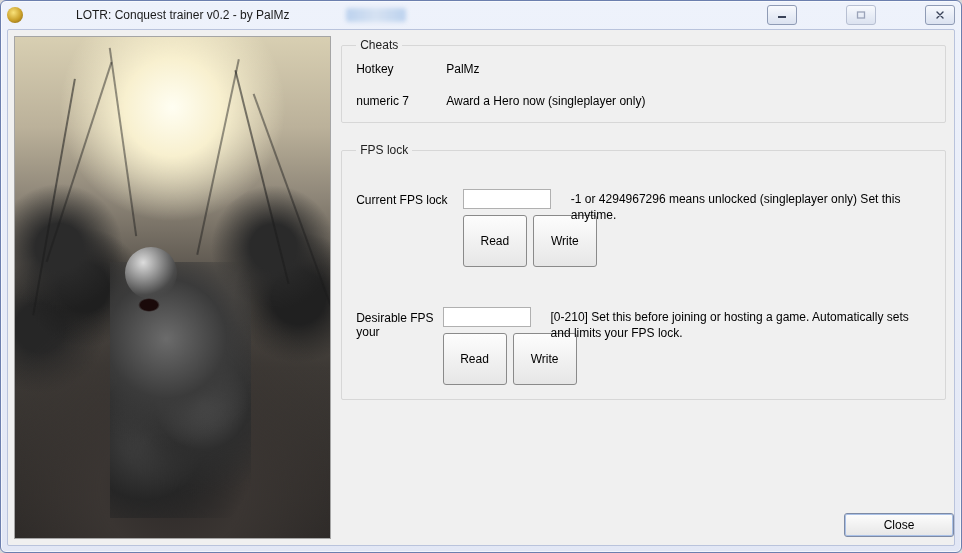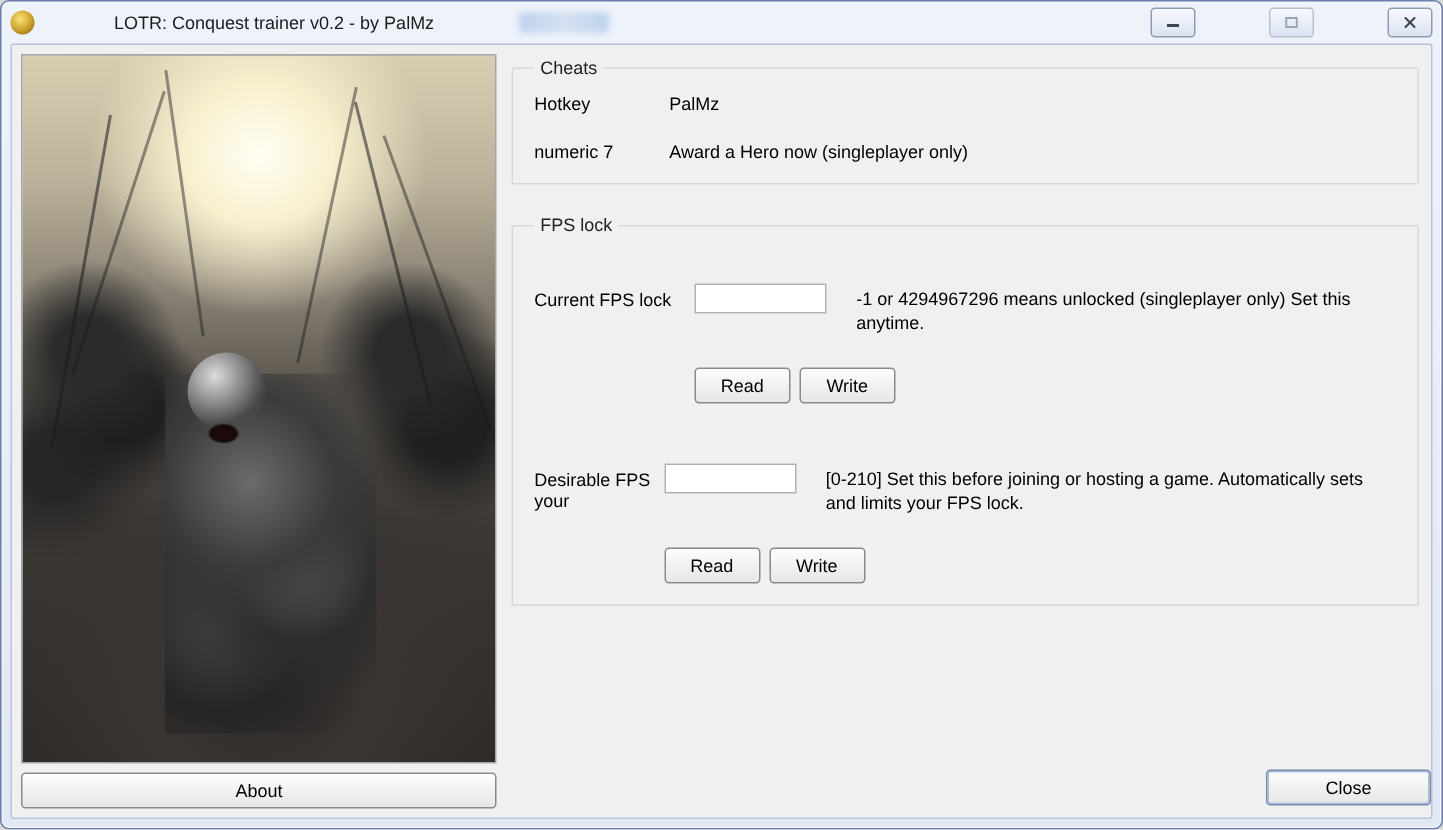--- a/index.html
+++ b/index.html
@@ -192,28 +192,27 @@
     border: 1px solid #b0b0b0;
     background:#fff;
     box-sizing:border-box;
     padding: 2px 4px;
     font: inherit;
   }
   .btnrow { margin-top:6px; display:flex; gap:6px; }
   .btn {
     min-width: 42px;
     height: 22px;
-    padding: 0 10px;
+    padding: 14px 10px;
     border: 1px solid #8a8a8a;
     border-radius: 3px;
     background: linear-gradient(#fdfdfd, #e6e6e6);
     display:inline-flex; align-items:center; justify-content:center;
     cursor: default;
     font: inherit;
-    margin-top: 30px;
   }
   .fps-row .desc {
     flex:1 1 auto;
     padding-left: 8px;
     padding-top: 2px;
     line-height: 1.35;
   }
   .close-area {
     position:absolute;
     left:12px; right:0; bottom:8px;
@@ -261,23 +260,20 @@
     <div class="left">
       <div class="art">
         <div class="spear s1"></div>
         <div class="spear s2"></div>
         <div class="spear s3"></div>
         <div class="spear s4"></div>
         <div class="fg"></div>
         <div class="helm"></div>
         <div class="mouth"></div>
       </div>
-      <div class="about-btn">
-        <span>About</span>
-      </div>
     </div>
 
     <div class="right">
 
       <fieldset>
         <legend>Cheats</legend>
         <div class="cheats-head">
           <div class="col1">Hotkey</div>
           <div class="col2">PalMz</div>
         </div>

